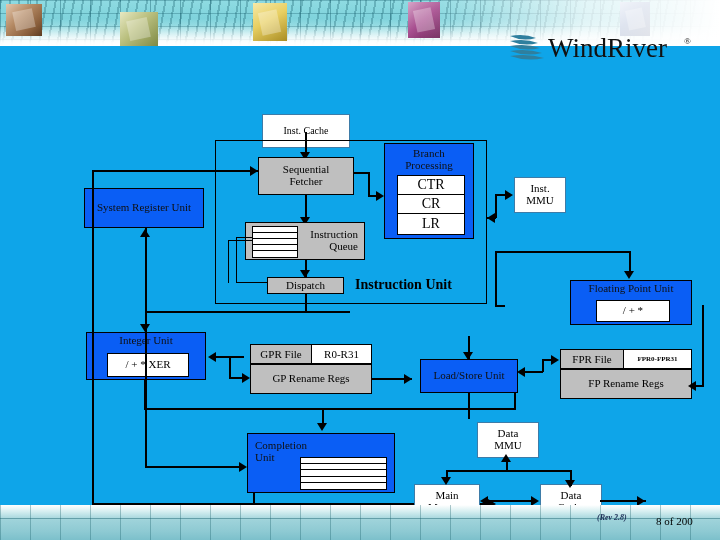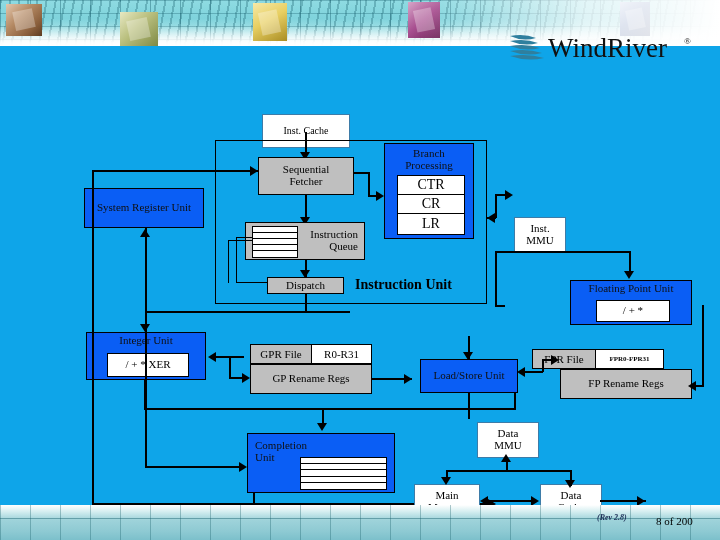--- a/index.html
+++ b/index.html
@@ -194,21 +194,21 @@
     <div class="arr arr-d" style="left:300px;top:270px;"></div>
 
     <div class="box gray" style="left:267px;top:277px;width:77px;height:17px;">
       <span>Dispatch</span>
     </div>
 
     <div class="box blue" style="left:84px;top:188px;width:120px;height:40px;">
       <span>System Register Unit</span>
     </div>
 
-    <div class="box white-b" style="left:514px;top:177px;width:52px;height:36px;margin-top:40px;">
+    <div class="box white-b" style="left:514px;top:177px;width:52px;height:36px;">
       <span>Inst.</span>
       <span>MMU</span>
     </div>
     <div class="h" style="left:495px;top:194px;width:12px;"></div>
     <div class="v" style="left:495px;top:194px;height:24px;"></div>
     <div class="h" style="left:487px;top:217px;width:9px;"></div>
     <div class="arr arr-r" style="left:505px;top:190px;"></div>
     <div class="arr arr-l" style="left:487px;top:213px;"></div>
 
     <div class="box blue" style="left:570px;top:280px;width:122px;height:45px;justify-content:flex-start;padding-top:2px;">
@@ -263,21 +263,21 @@
     <div class="arr arr-r" style="left:242px;top:373px;"></div>
 
     <div class="box blue" style="left:420px;top:359px;width:98px;height:34px;">
       <span>Load/Store Unit</span>
     </div>
     <div class="v" style="left:468px;top:336px;height:24px;"></div>
     <div class="arr arr-d" style="left:463px;top:352px;"></div>
     <div class="h" style="left:372px;top:378px;width:40px;"></div>
     <div class="arr arr-l" style="left:404px;top:374px;transform:scaleX(-1);"></div>
 
-    <div class="regrow" style="left:532px;top:349px;width:132px;height:20px;">
+    <div class="regrow" style="left:560px;top:349px;width:132px;height:20px;">
       <div class="regcell" style="width:64px;background:#bfbfbf;">
         <span>FPR File</span>
       </div>
       <div class="regcell" style="width:68px;background:#fff;border-left:0;font-size:7px;font-weight:bold;">
         <span>FPR0-FPR31</span>
       </div>
     </div>
     <div class="box gray" style="left:560px;top:369px;width:132px;height:30px;justify-content:center;">
       <span>FP Rename Regs</span>
     </div>

